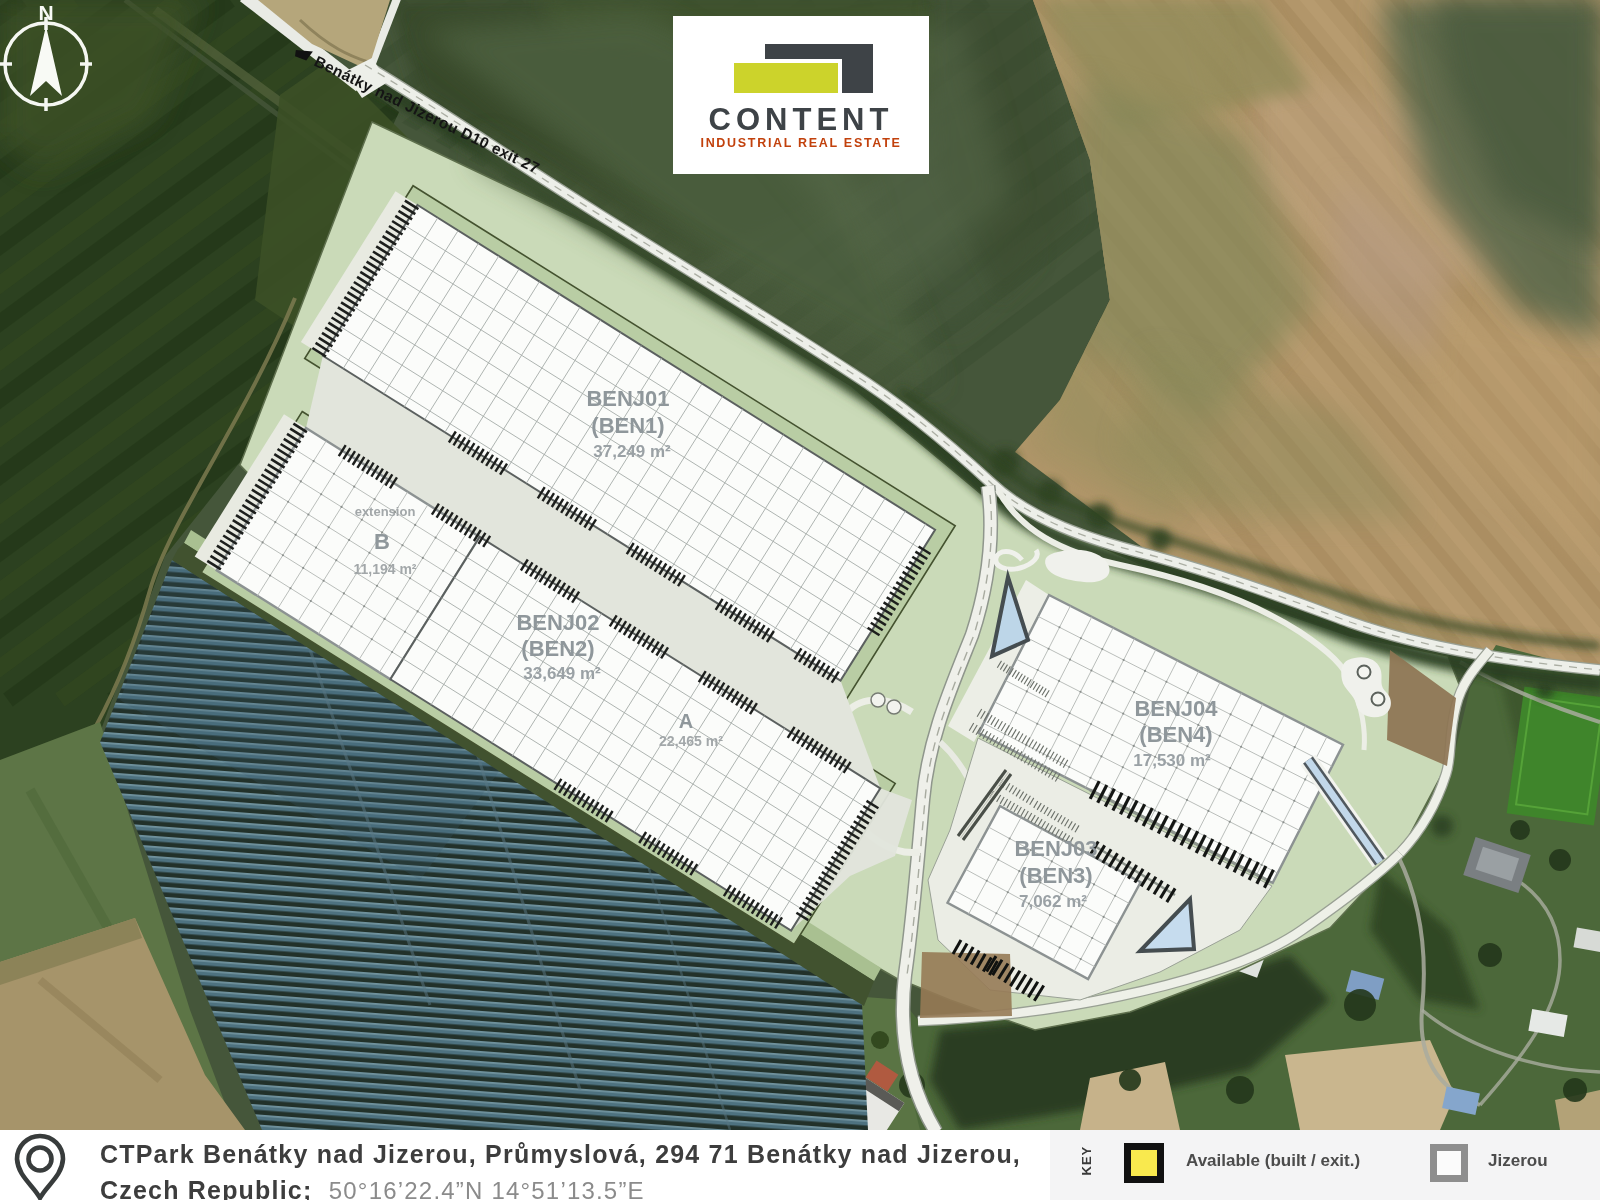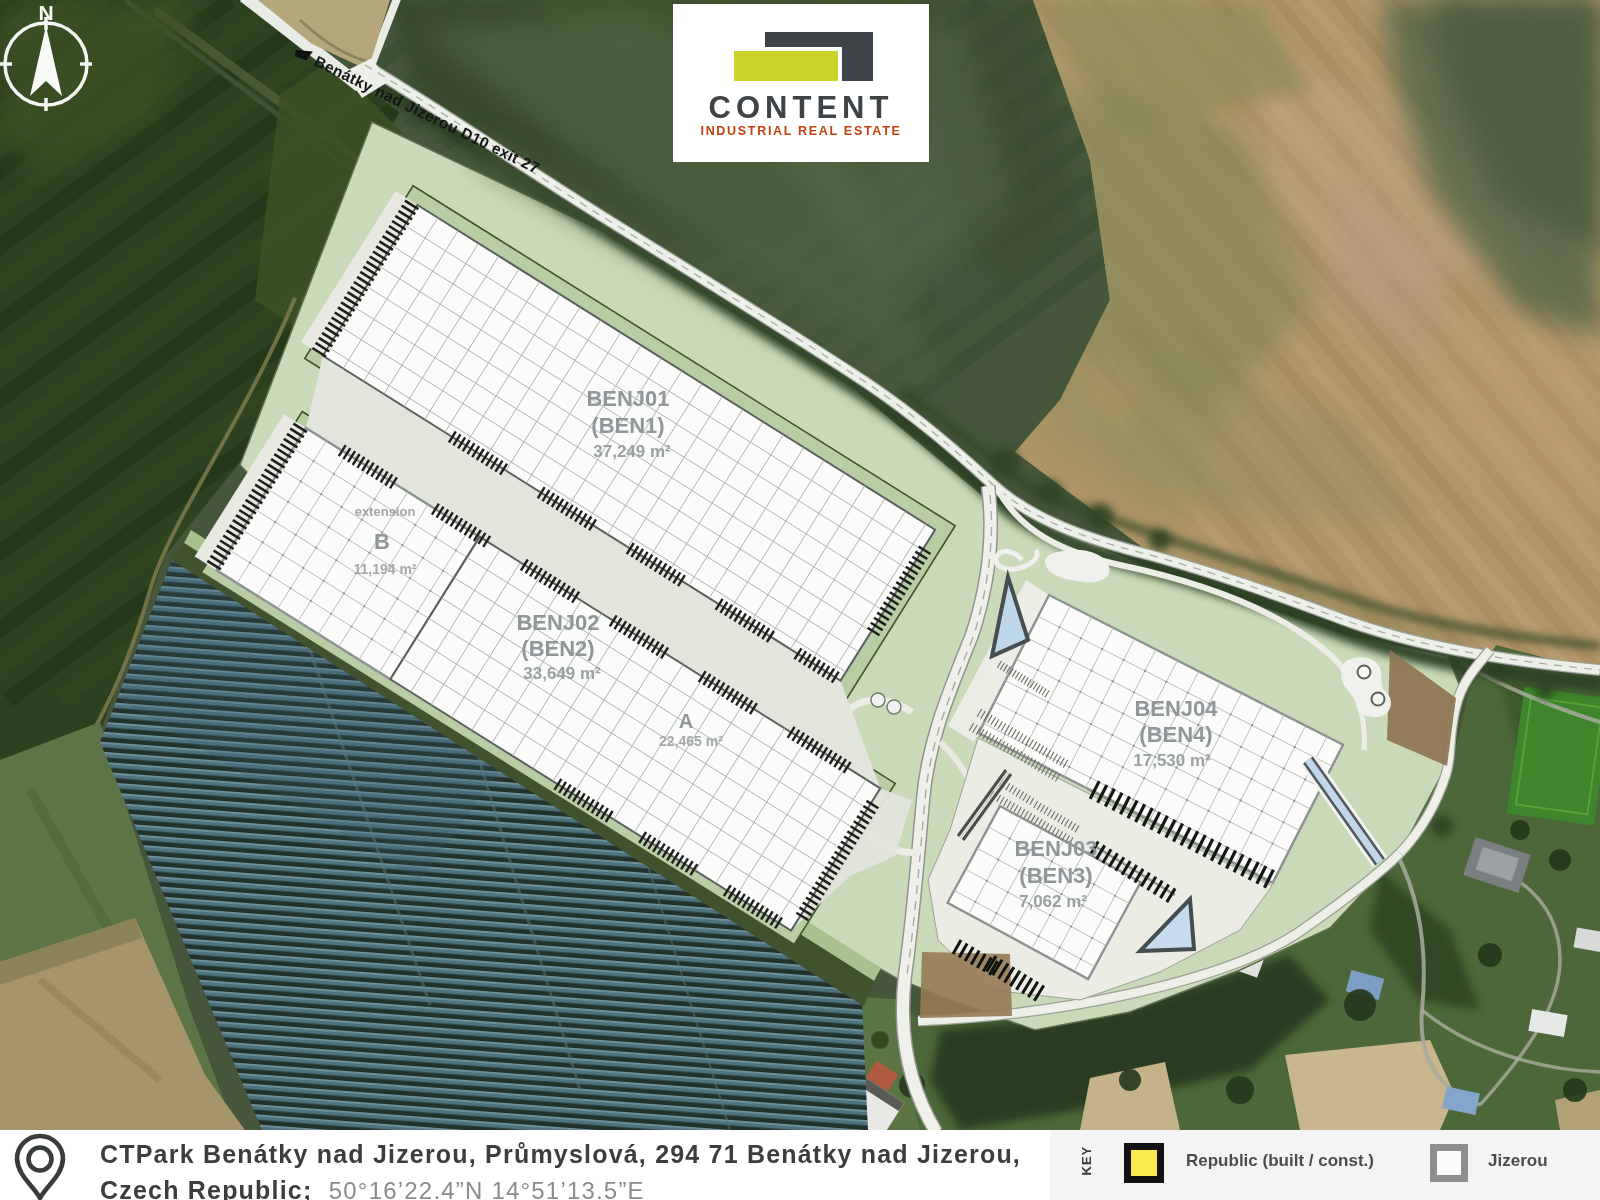--- a/index.html
+++ b/index.html
@@ -1,18 +1,18 @@
 <!DOCTYPE html>
 <html><head><meta charset="utf-8">
 <style>
 html,body{margin:0;padding:0;width:1600px;height:1200px;overflow:hidden;background:#fff;
 font-family:"Liberation Sans", sans-serif;}
 #wrap{position:relative;width:1600px;height:1200px;}
 svg.map{position:absolute;left:0;top:0;}
-#logo{position:absolute;left:673px;top:4px;width:256px;height:158px;background:#fff;}
+#logo{position:absolute;left:673px;top:16px;width:256px;height:158px;background:#fff;}
 #logo .dark{position:absolute;left:92px;top:28px;width:108px;height:49px;background:#3e4347;}
 #logo .hole{position:absolute;left:92px;top:43px;width:77px;height:34px;background:#ffffff;}
 #logo .yellow{position:absolute;left:61px;top:47px;width:104px;height:30px;background:#ccd32b;}
 #logo .word{position:absolute;top:86px;left:0;width:100%;text-align:center;font-size:31px;font-weight:bold;color:#3e4347;letter-spacing:5px;}
 #logo .sub{position:absolute;top:120px;left:0;width:100%;text-align:center;font-size:12.5px;font-weight:bold;color:#c2410c;letter-spacing:1.7px;}
 #bar{position:absolute;left:0;top:1130px;width:1600px;height:70px;background:#ffffff;}
 #bar .right{position:absolute;left:1050px;top:0;width:550px;height:70px;background:#f4f4f5;}
 #addr{position:absolute;left:100px;top:6px;font-size:25px;letter-spacing:1.2px;font-weight:bold;color:#3d3d3d;line-height:36px;}
 #addr .coord{font-weight:normal;color:#8b8b8b;font-size:24px;}
 #key{position:absolute;left:1076px;top:14px;width:20px;height:44px;}
@@ -1151,19 +1151,19 @@
 
  <div id="addr">CTPark Benátky nad Jizerou, Průmyslová, 294 71 Benátky nad Jizerou,<br>
  Czech Republic;&nbsp; <span class="coord">50°16’22.4”N 14°51’13.5”E</span></div>
 
  <div id="key">
         <span>KEY</span>
       </div>
  <div class="sw1">
         <i></i>
       </div>
- <div class="lt" style="left:1186px;">Republic (built / const.)</div>
+ <div class="lt" style="left:1186px;">Available (built / exit.)</div>
  <div class="sw2">
         <i></i>
       </div>
  <div class="lt" style="left:1488px;">Jizerou</div>
 </div>
 </div>
 
 </body></html>

